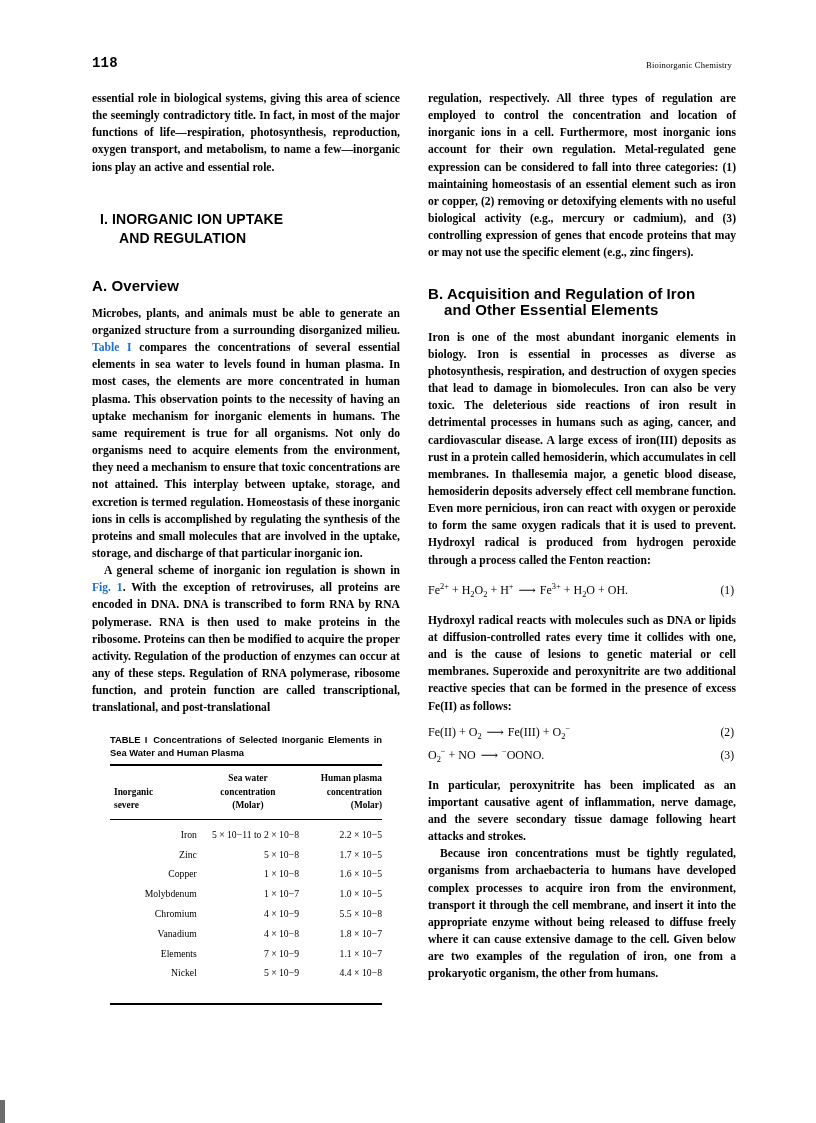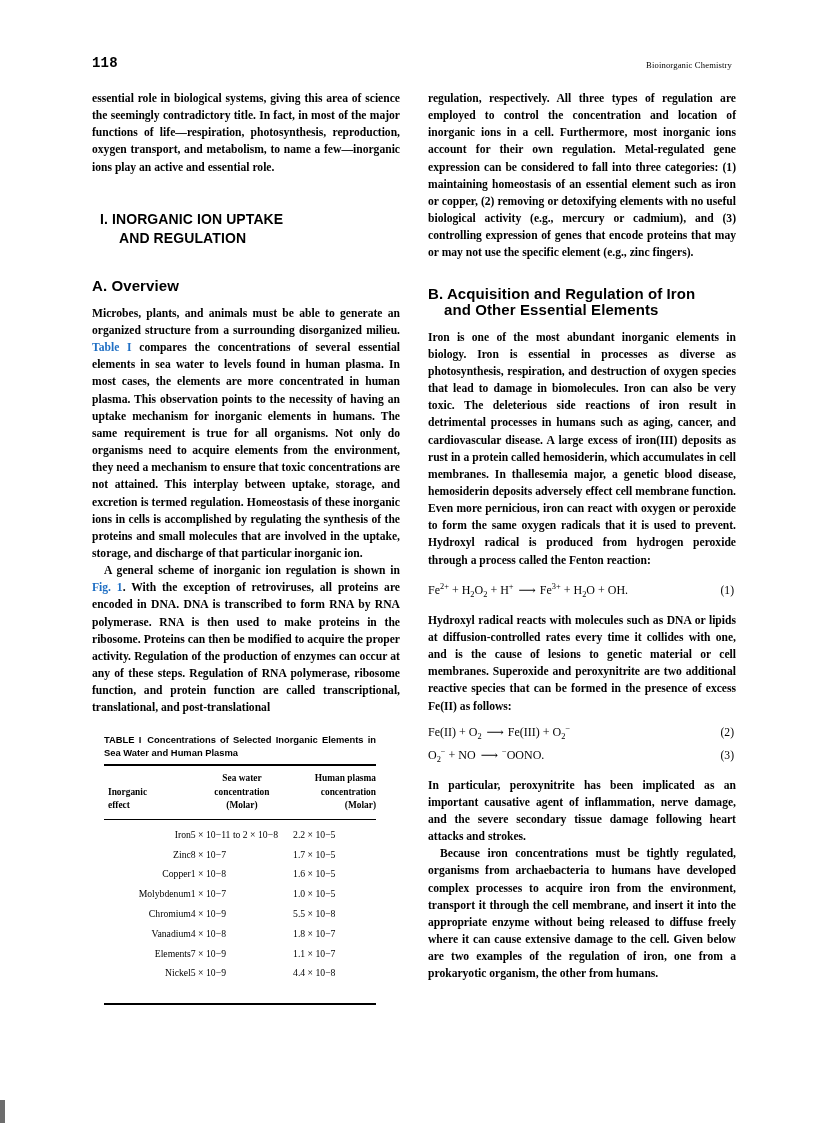--- a/index.html
+++ b/index.html
@@ -118,21 +118,21 @@
   .eq2 { margin: 9px 0 6px 0; }
   .eq3 { margin: 6px 0 13px 0; }
   sup, sub { font-size: 70%; line-height: 0; }
   sup { vertical-align: super; }
   sub { vertical-align: sub; }
   .arrow { letter-spacing: -1px; padding: 0 2px; }
 
   
   .tablebox {
     position: absolute;
-    left: 104px;
+    left: 110px;
     top: 733px;
     width: 272px;
   }
   .tcap {
     font-family: "Liberation Sans", "DejaVu Sans", sans-serif;
     font-weight: bold;
     font-size: 9.4px;
     line-height: 13.2px;
     text-align: justify;
     margin-bottom: 5px;
@@ -157,22 +157,22 @@
   table.tbl th.c1 { text-align: left;   width: 84px; padding-left: 4px; margin-left: 40px; }
   table.tbl th.c2 { text-align: center; width: 104px; }
   table.tbl th.c3 { text-align: right; width: 84px; }
   table.tbl td {
     font-size: 9.7px;
     line-height: 13px;
     padding: 3.4px 0;
     vertical-align: baseline;
   }
   table.tbl td.c1 { text-align: right;   padding-left: 4px; }
-  table.tbl td.c2 { text-align: left; }
-  table.tbl td.c3 { text-align: left; }
+  table.tbl td.c2 { text-align: right; }
+  table.tbl td.c3 { text-align: right; }
   table.tbl tr.first-data td { padding-top: 8px; }
   table.tbl tr.last-data td  { padding-bottom: 24px; }
 
   
   .edge-mark {
     position: absolute;
     left: 0;
     top: 1100px;
     width: 5px;
     height: 23px;
@@ -256,21 +256,21 @@
     <div class="tcap"><span class="tlabel">TABLE I</span><span>Concentrations of Selected Inorganic Elements in Sea Water and Human Plasma</span></div>
 
     <table class="tbl">
       <tbody>
         <tr class="rule-top">
             <td colspan="3"></td>
           </tr>
         <tr>
           <th class="c1">
             <span>Inorganic</span><br>
-            <span>effect</span>
+            <span>severe</span>
           </th>
           <th class="c2">
             <span>Sea water</span><br>
             <span>concentration</span><br>
             <span>(Molar)</span>
           </th>
           <th class="c3">
             <span>Human plasma</span><br>
             <span>concentration</span><br>
             <span>(Molar)</span>
@@ -280,21 +280,21 @@
             <td colspan="3"></td>
           </tr>
 
         <tr class="first-data">
           <td class="c1">Iron</td>
           <td class="c2">5 × 10−11 to 2 × 10−8</td>
           <td class="c3">2.2 × 10−5</td>
         </tr>
         <tr>
           <td class="c1">Zinc</td>
-          <td class="c2">8 × 10−7</td>
+          <td class="c2">5 × 10−8</td>
           <td class="c3">1.7 × 10−5</td>
         </tr>
         <tr>
           <td class="c1">Copper</td>
           <td class="c2">1 × 10−8</td>
           <td class="c3">1.6 × 10−5</td>
         </tr>
         <tr>
           <td class="c1">Molybdenum</td>
           <td class="c2">1 × 10−7</td>

